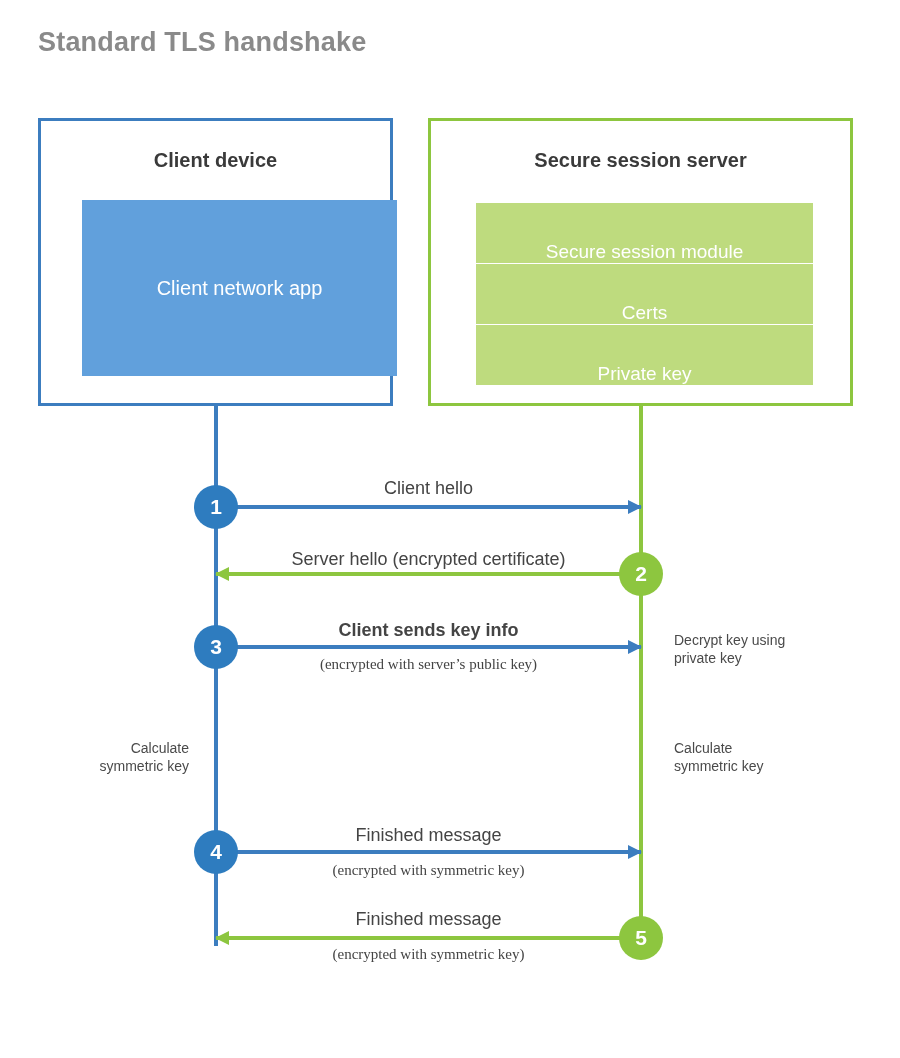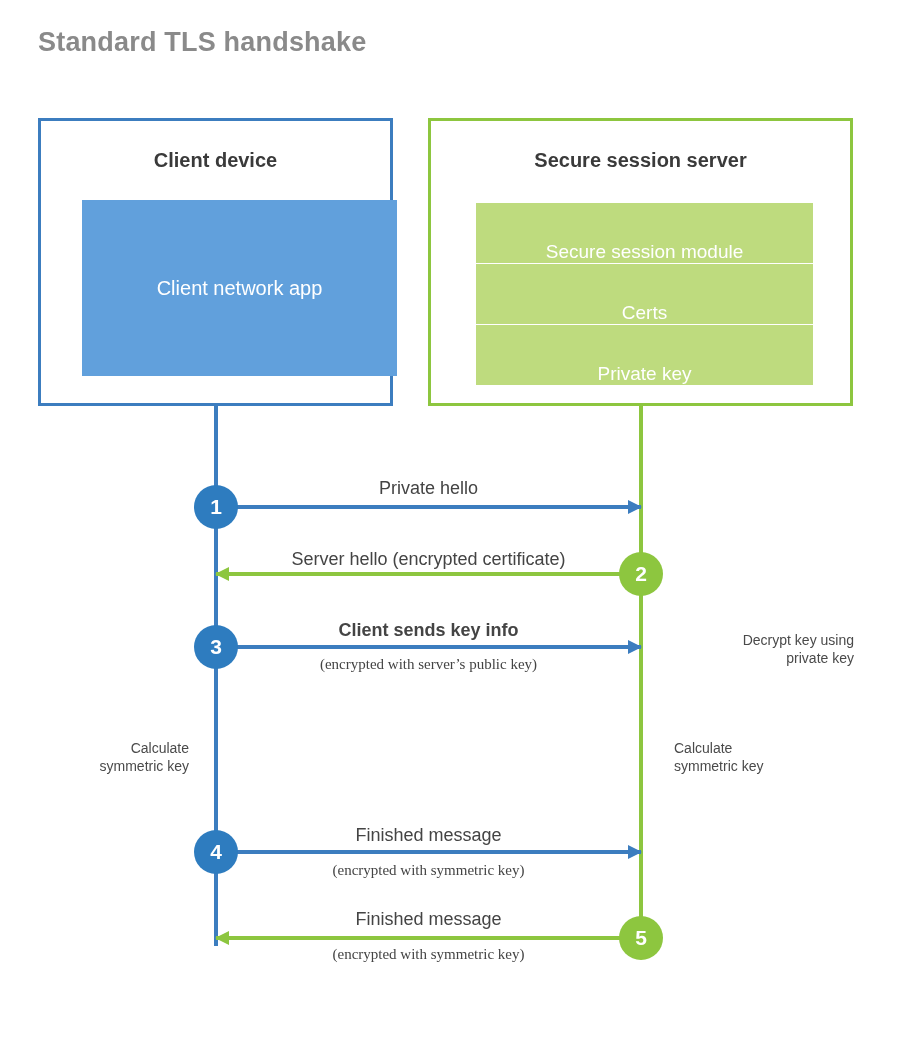--- a/index.html
+++ b/index.html
@@ -212,21 +212,21 @@
     <span class="server-bar-label">Certs</span>
   </div>
   <div class="server-bar" id="server-bar-2">
     <span class="server-bar-label">Private key</span>
   </div>
 </div>
 
 <div class="lifeline" id="client-lifeline"></div>
 <div class="lifeline" id="server-lifeline"></div>
 
-<div class="msg-label primary" style="left:216px; top:478px; width:425px;">Private hello</div>
+<div class="msg-label primary" style="left:216px; top:478px; width:425px;">Client hello</div>
 <div class="msg-arrow to-right arrow-blue" style="left:216px; top:505px; width:425px;">
   <div class="shaft"></div>
   <div class="head"></div>
 </div>
 <div class="step-circle circle-blue" style="left:194px; top:485px;">
   <span>1</span>
 </div>
 
 <div class="msg-label primary" style="left:216px; top:549px; width:425px;">Server hello (encrypted certificate)</div>
 <div class="msg-arrow to-left arrow-green" style="left:216px; top:572px; width:425px;">
@@ -239,21 +239,21 @@
 
 <div class="msg-label primary" style="left:216px; top:620px; width:425px;font-weight:bold;">Client sends key info</div>
 <div class="msg-arrow to-right arrow-blue" style="left:216px; top:645px; width:425px;">
   <div class="shaft"></div>
   <div class="head"></div>
 </div>
 <div class="msg-label sub" style="left:216px; top:656px; width:425px;">(encrypted with server’s public key)</div>
 <div class="step-circle circle-blue" style="left:194px; top:625px;">
   <span>3</span>
 </div>
-<div class="annotation left-align" style="left:674px; top:631px; width:180px;text-align:right;">Decrypt key using
+<div class="annotation left-align" style="left:674px; top:631px; width:180px;">Decrypt key using
 private key</div>
 
 <div class="annotation right-align" style="left:34px; top:739px; width:155px;">Calculate
 symmetric key</div>
 <div class="annotation left-align" style="left:674px; top:739px; width:180px;">Calculate
 symmetric key</div>
 
 <div class="msg-label primary" style="left:216px; top:825px; width:425px;">Finished message</div>
 <div class="msg-arrow to-right arrow-blue" style="left:216px; top:850px; width:425px;">
   <div class="shaft"></div>

